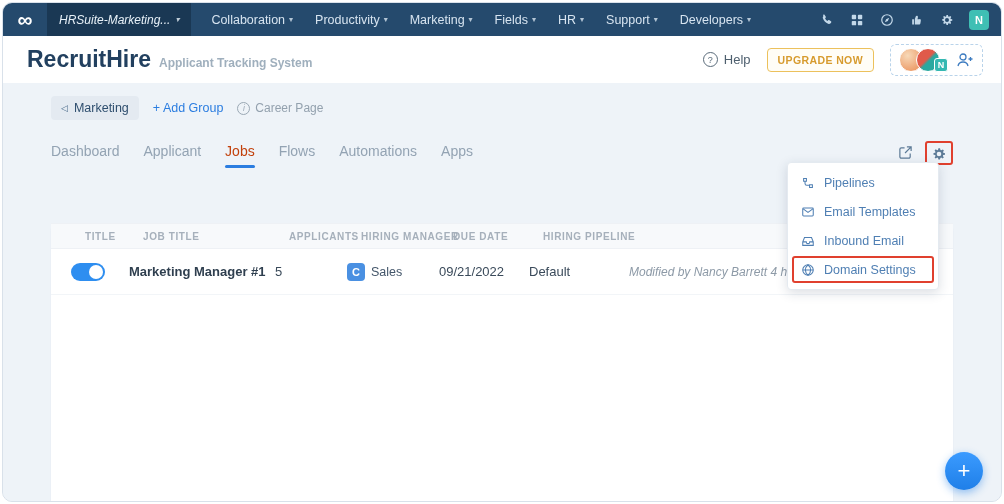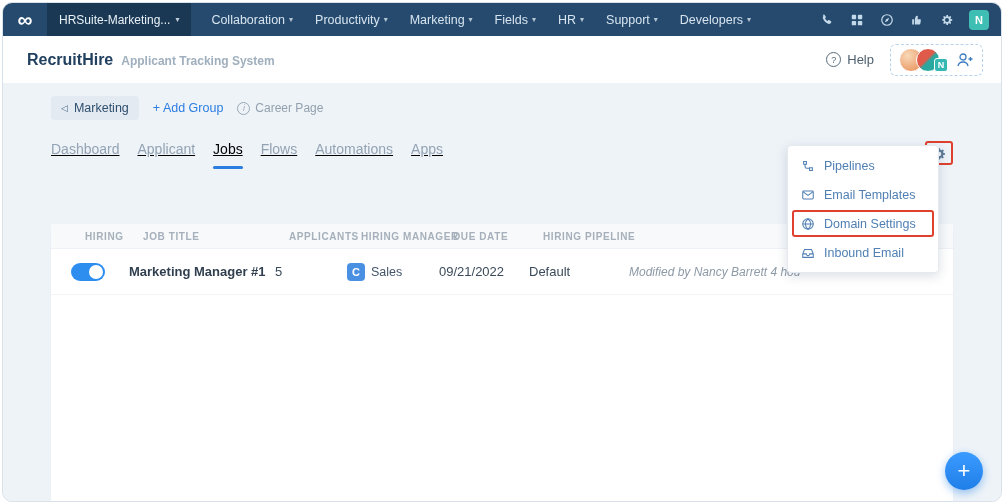--- a/index.html
+++ b/index.html
@@ -6,33 +6,33 @@
   html,body { width:1004px; height:504px; background:#ffffff; font-family:"Liberation Sans", sans-serif; }
   .screen {
     position:absolute; left:2px; top:2px; width:1000px; height:500px;
     border:1px solid #d9e1ea; border-radius:10px; overflow:hidden; background:#eef3f8;
   }
 
   
   .topnav { height:33px; background:#254a6d; display:flex; align-items:stretch; color:#d7e4f0; }
   .logo-box { width:44px; display:flex; align-items:center; justify-content:center; }
   .logo-glyph { color:#ffffff; font-size:21px; font-weight:bold; line-height:1; }
-  .app-selector { background:#1a3854; display:flex; align-items:center; gap:5px; padding:0 12px; font-size:12px; color:#e8f1f8; cursor:pointer; max-width:160px; white-space:nowrap; }
+  .app-selector { background:#1a3854; display:flex; align-items:center; gap:5px; padding:0 12px; font-size:12px; color:#e8f1f8; cursor:pointer; max-width:160px; white-space:nowrap;font-style:italic; }
   .chev { font-size:8px; opacity:.8; }
   .topnav-menu { display:flex; align-items:center; gap:22px; padding-left:20px; }
   .nav-item { display:flex; align-items:center; gap:4px; font-size:12.5px; color:#d7e4f0; cursor:pointer; white-space:nowrap; }
   .topnav-right { margin-left:auto; display:flex; align-items:center; gap:15px; padding-right:12px; color:#c3d8e9; }
   .topnav-right svg { display:block; }
   .tn-icon { width:15px; height:15px; display:flex; align-items:center; justify-content:center; cursor:pointer; }
   .tn-avatar { width:20px; height:20px; border-radius:4px; background:#3fbfb4; color:#fff; font-size:11px; font-weight:bold; display:flex; align-items:center; justify-content:center; cursor:pointer; }
 
   
   .appbar { height:47px; background:#ffffff; display:flex; align-items:center; padding:0 18px 0 24px; }
   .app-title { display:flex; align-items:baseline; gap:8px; }
-  .app-name { font-size:16px; font-weight:bold; color:#22405f; }
+  .app-name { font-size:23px; font-weight:bold; color:#22405f; }
   .app-sub { font-size:12px; color:#9fafbd;font-weight:bold; }
   .appbar-right { margin-left:auto; display:flex; align-items:center; gap:16px; }
   .help { display:flex; align-items:center; gap:6px; font-size:13px; color:#4e5f6e; cursor:pointer; }
   .circle-glyph { width:15px; height:15px; border:1.2px solid #5a6b7a; border-radius:50%; display:inline-flex; align-items:center; justify-content:center; font-size:9px; color:#5a6b7a; }
   .upgrade-btn { border:1px solid #ecc15c; background:#fffdf6; color:#d79b2e; font-size:10.5px; font-weight:bold; letter-spacing:.4px; padding:5px 10px; border-radius:4px; cursor:pointer; font-family:inherit; }
   .avatar-cluster { display:flex; align-items:center; border:1px dashed #b9d3ea; border-radius:6px; padding:3px 8px; position:relative; }
   .avatar { width:24px; height:24px; border-radius:50%; border:1.5px solid #fff; }
   .avatar-1 { background:radial-gradient(circle at 35% 30%, #f7d9b8, #e98a52); }
   .avatar-2 { background:linear-gradient(135deg,#e05a4a 45%, #2aa8a0 55%); margin-left:-7px; }
   .avatar-badge { width:14px; height:14px; border-radius:3px; background:#35b8b2; color:#fff; font-size:9px; font-weight:bold; display:flex; align-items:center; justify-content:center; margin-left:-6px; margin-top:10px; border:1px solid #fff; }
@@ -40,23 +40,23 @@
 
   
   .content { position:relative; height:420px; background:#eef3f8; }
   .crumbrow { display:flex; align-items:center; gap:14px; padding:13px 0 0 48px; }
   .group-chip { display:inline-flex; align-items:center; gap:6px; background:#e4eaf1; color:#2e4e6e; font-size:12.5px; padding:5px 10px; border-radius:4px; cursor:pointer; }
   .back-glyph { font-size:9px; color:#4a6a8a; }
   .add-group { color:#2b7de0; font-size:12.5px; cursor:pointer; }
   .career-page { display:flex; align-items:center; gap:5px; color:#93a1ae; font-size:12px; cursor:pointer; }
   .info-circle { width:13px; height:13px; border:1px solid #9aa8b4; border-radius:50%; display:inline-flex; align-items:center; justify-content:center; font-size:8.5px; font-style:italic; color:#9aa8b4; }
 
-  .tabsrow { display:flex; gap:18px; margin:21px 48px 0 48px;text-decoration:underline; }
+  .tabsrow { display:flex; align-items:center; gap:24px; margin:21px 48px 0 48px; }
   .tab { font-size:14px; color:#93a3b3; cursor:pointer; position:relative; padding-bottom:9px; }
-  .tab.active { color:#000000; }
+  .tab.active { color:#c2410c; }
   .tab.active::after { content:""; position:absolute; left:0; right:0; bottom:0; height:3px; background:#2b7de0; border-radius:2px; }
   .tabsrow-icons { margin-left:auto; display:flex; align-items:center; gap:12px; }
   .ext-icon { color:#5d7b97; cursor:pointer; display:flex; padding-bottom:6px; }
   .gear-redbox { border:2px solid #e0402e; border-radius:3px; padding:3px 4px 1px 4px; display:flex; margin-bottom:4px; }
   .gear-icon { color:#5d7b97; cursor:pointer; display:flex; }
 
   .card { margin:22px 48px 0 48px; height:292px; background:#ffffff; border-radius:8px; box-shadow:0 1px 2px rgba(40,60,90,.05); position:relative; z-index:1; }
   .thead, .trow { display:grid; grid-template-columns:58px 146px 72px 92px 90px 100px 1fr; align-items:center; padding-left:34px; }
   .thead { margin-top:54px; height:26px; background:#f7f9fb; border-top:1px solid #eef1f5; border-bottom:1px solid #eef1f5; }
   .th { font-size:10px; font-weight:bold; letter-spacing:.6px; color:#a6b0bb; white-space:nowrap; }
@@ -65,21 +65,21 @@
   .toggle .knob { position:absolute; top:2px; right:2px; width:14px; height:14px; border-radius:50%; background:#fff; }
   .cell-title { font-size:13px; color:#2f3f4f; font-weight:bold; white-space:nowrap; }
   .cell-num { font-size:13px; color:#3a4a5a; }
   .cell-mgr { display:flex; align-items:center; gap:6px; }
   .mgr-chip { width:18px; height:18px; border-radius:4px; background:#4a90e2; color:#fff; font-size:11px; font-weight:bold; display:flex; align-items:center; justify-content:center; }
   .mgr-name { font-size:12.5px; color:#44566a; }
   .cell-date, .cell-pipe { font-size:13px; color:#3a4a5a; white-space:nowrap; }
   .cell-modified { font-size:12px; font-style:italic; color:#8d9aa7; white-space:nowrap; overflow:hidden; }
 
   
-  .dropdown { position:absolute; top:62px; right:62px; width:152px; background:#fff; border:1px solid #e4eaf0; border-radius:4px; box-shadow:0 3px 12px rgba(30,50,80,.16); padding:5px 0; z-index:30; }
+  .dropdown { position:absolute; top:79px; right:62px; width:152px; background:#fff; border:1px solid #e4eaf0; border-radius:4px; box-shadow:0 3px 12px rgba(30,50,80,.16); padding:5px 0; z-index:30; }
   .menu-item { height:29px; display:flex; align-items:center; gap:9px; padding:0 13px; font-size:12.5px; color:#4f7fb3; cursor:pointer; white-space:nowrap; }
   .menu-item svg { flex:none; }
   .menu-item.redbox { border:2px solid #e0402e; border-radius:3px; margin:1px 4px; padding:0 7px; height:27px; }
 
   
   .fab { position:absolute; right:18px; bottom:13px; width:38px; height:38px; border-radius:50%; border:none; background:linear-gradient(180deg,#3b9bff,#1f7fe8); color:#fff; font-size:22px; line-height:1; cursor:pointer; box-shadow:0 3px 8px rgba(31,127,232,.45); z-index:40; font-family:inherit; }
 </style>
 </head>
 <body>
 
@@ -162,20 +162,21 @@
   <div class="appbar">
     <div class="app-title">
       <span class="app-name">RecruitHire</span>
       <span class="app-sub">Applicant Tracking System</span>
     </div>
     <div class="appbar-right">
       <span class="help">
         <span class="circle-glyph">?</span>
         <span>Help</span>
       </span>
+      <button class="upgrade-btn">UPGRADE NOW</button>
       <div class="avatar-cluster">
         <span class="avatar avatar-1"></span>
         <span class="avatar avatar-2"></span>
         <span class="avatar-badge">N</span>
         <span class="person-plus">
           <svg viewBox="0 0 18 16" width="18" height="16">
               <circle cx="7" cy="5" r="3" fill="none" stroke="currentColor" stroke-width="1.3"></circle>
               <path d="M2 14c.5-2.5 2.5-4 5-4s4.5 1.5 5 4" fill="none" stroke="currentColor" stroke-width="1.3"></path>
               <path d="M14.5 5v4M12.5 7h4" stroke="currentColor" stroke-width="1.3"></path>
             </svg>
@@ -217,21 +218,21 @@
             <svg viewBox="0 0 16 16" width="16" height="16">
                 <path fill="currentColor" fill-rule="evenodd" d="M14 8.8V7.2l-1.7-.4-.3-.8.9-1.5-1.1-1.1-1.5.9-.8-.3L9 2.2H7.4L7 3.9l-.8.3-1.5-.9-1.1 1.1.9 1.5-.3.8-1.7.4v1.6l1.7.4.3.8-.9 1.5 1.1 1.1 1.5-.9.8.3.4 1.7H9l.4-1.7.8-.3 1.5.9 1.1-1.1-.9-1.5.3-.8zM8 10.3A2.3 2.3 0 1 1 8 5.7a2.3 2.3 0 0 1 0 4.6z"></path>
               </svg>
           </span>
         </span>
       </div>
     </div>
 
     <div class="card">
       <div class="thead">
-        <span class="th">HIRING</span>
+        <span class="th">TITLE</span>
         <span class="th">JOB TITLE</span>
         <span class="th">APPLICANTS</span>
         <span class="th">HIRING MANAGER</span>
         <span class="th">DUE DATE</span>
         <span class="th">HIRING PIPELINE</span>
         <span class="th"></span>
       </div>
       <div class="trow">
         <span class="toggle">
             <span class="knob"></span>
@@ -255,31 +256,31 @@
           </svg>
         <span>Pipelines</span>
       </div>
       <div class="menu-item">
         <svg viewBox="0 0 16 16" width="14" height="14">
             <rect x="2" y="3.5" width="12" height="9" rx="1" fill="none" stroke="currentColor" stroke-width="1.2"></rect>
             <path d="m2.5 4.5 5.5 4 5.5-4" fill="none" stroke="currentColor" stroke-width="1.2"></path>
           </svg>
         <span>Email Templates</span>
       </div>
+      <div class="menu-item">
+        <svg viewBox="0 0 16 16" width="14" height="14">
+            <path fill="none" stroke="currentColor" stroke-width="1.2" d="M2 9l2-5h8l2 5v4H2zM2 9h4a2 2 0 0 0 4 0h4"></path>
+          </svg>
+        <span>Inbound Email</span>
+      </div>
       <div class="menu-item redbox">
         <svg viewBox="0 0 16 16" width="14" height="14">
             <circle cx="8" cy="8" r="6" fill="none" stroke="currentColor" stroke-width="1.2"></circle>
             <path d="M2 8h12M8 2c-4 3.5-4 8.5 0 12M8 2c4 3.5 4 8.5 0 12" fill="none" stroke="currentColor" stroke-width="1.2"></path>
           </svg>
         <span>Domain Settings</span>
       </div>
-      <div class="menu-item">
-        <svg viewBox="0 0 16 16" width="14" height="14">
-            <path fill="none" stroke="currentColor" stroke-width="1.2" d="M2 9l2-5h8l2 5v4H2zM2 9h4a2 2 0 0 0 4 0h4"></path>
-          </svg>
-        <span>Inbound Email</span>
-      </div>
     </div>
 
     <button class="fab">+</button>
   </div>
 
 </div>
 
 </body></html>

